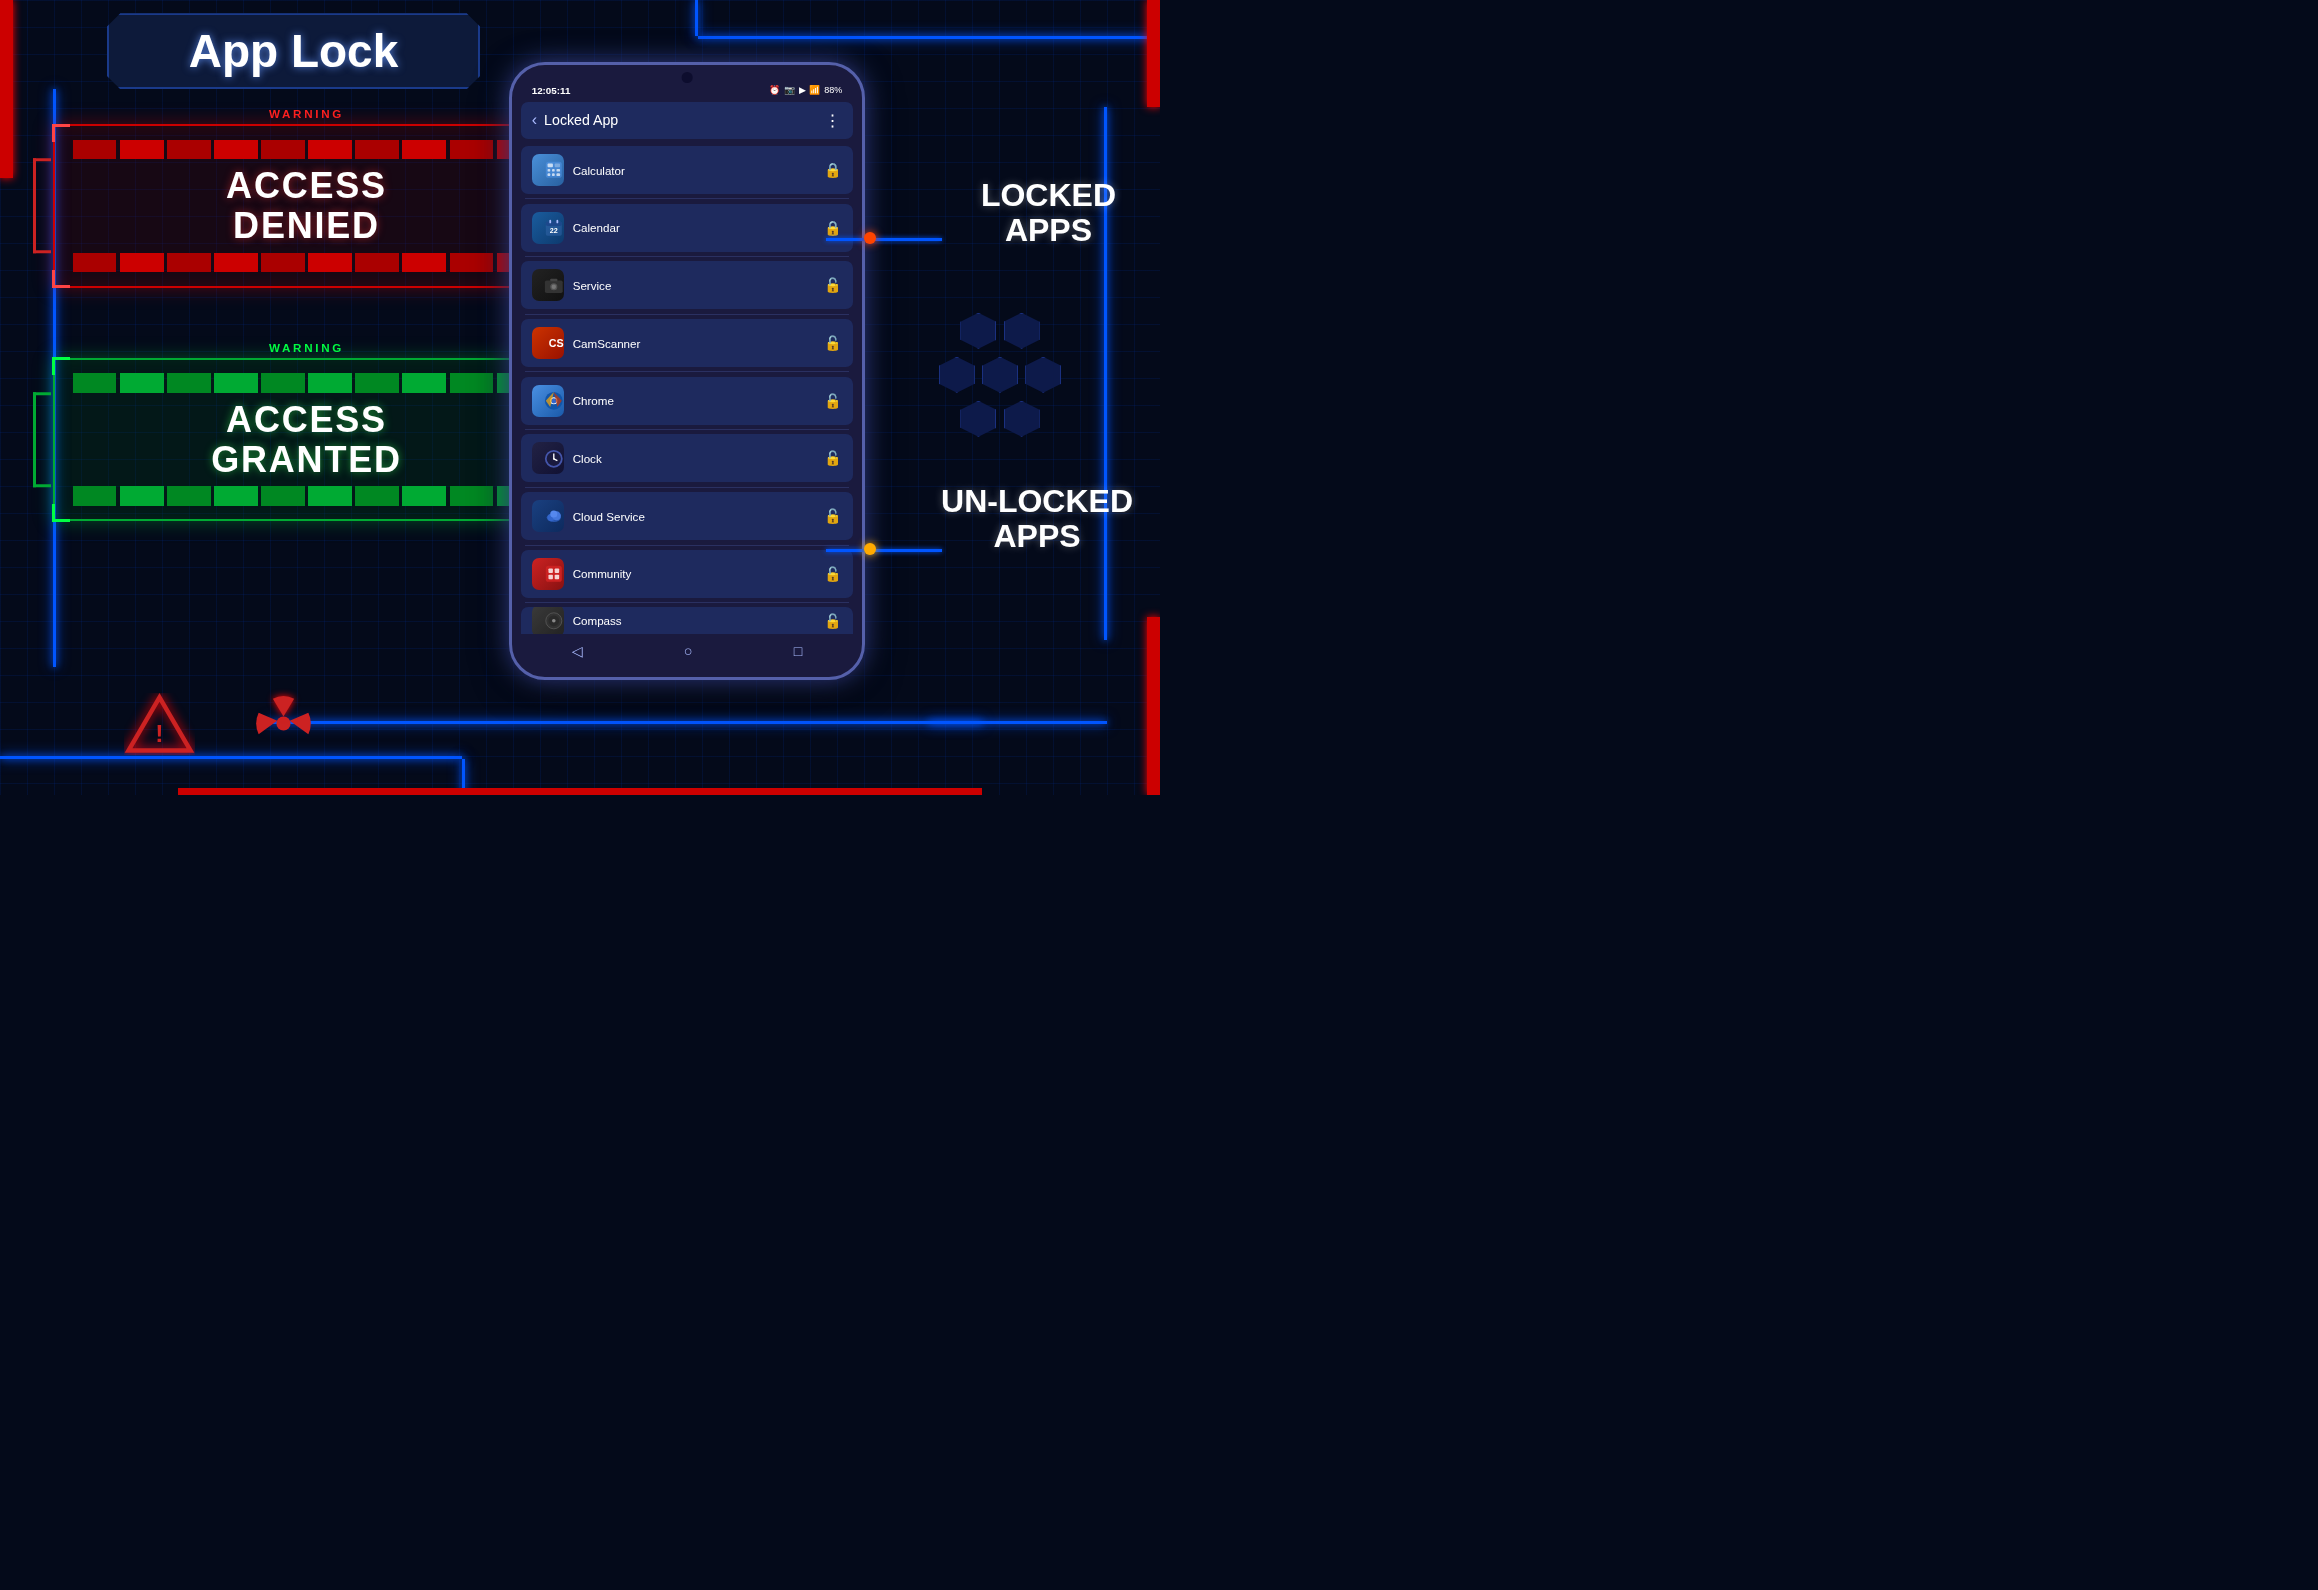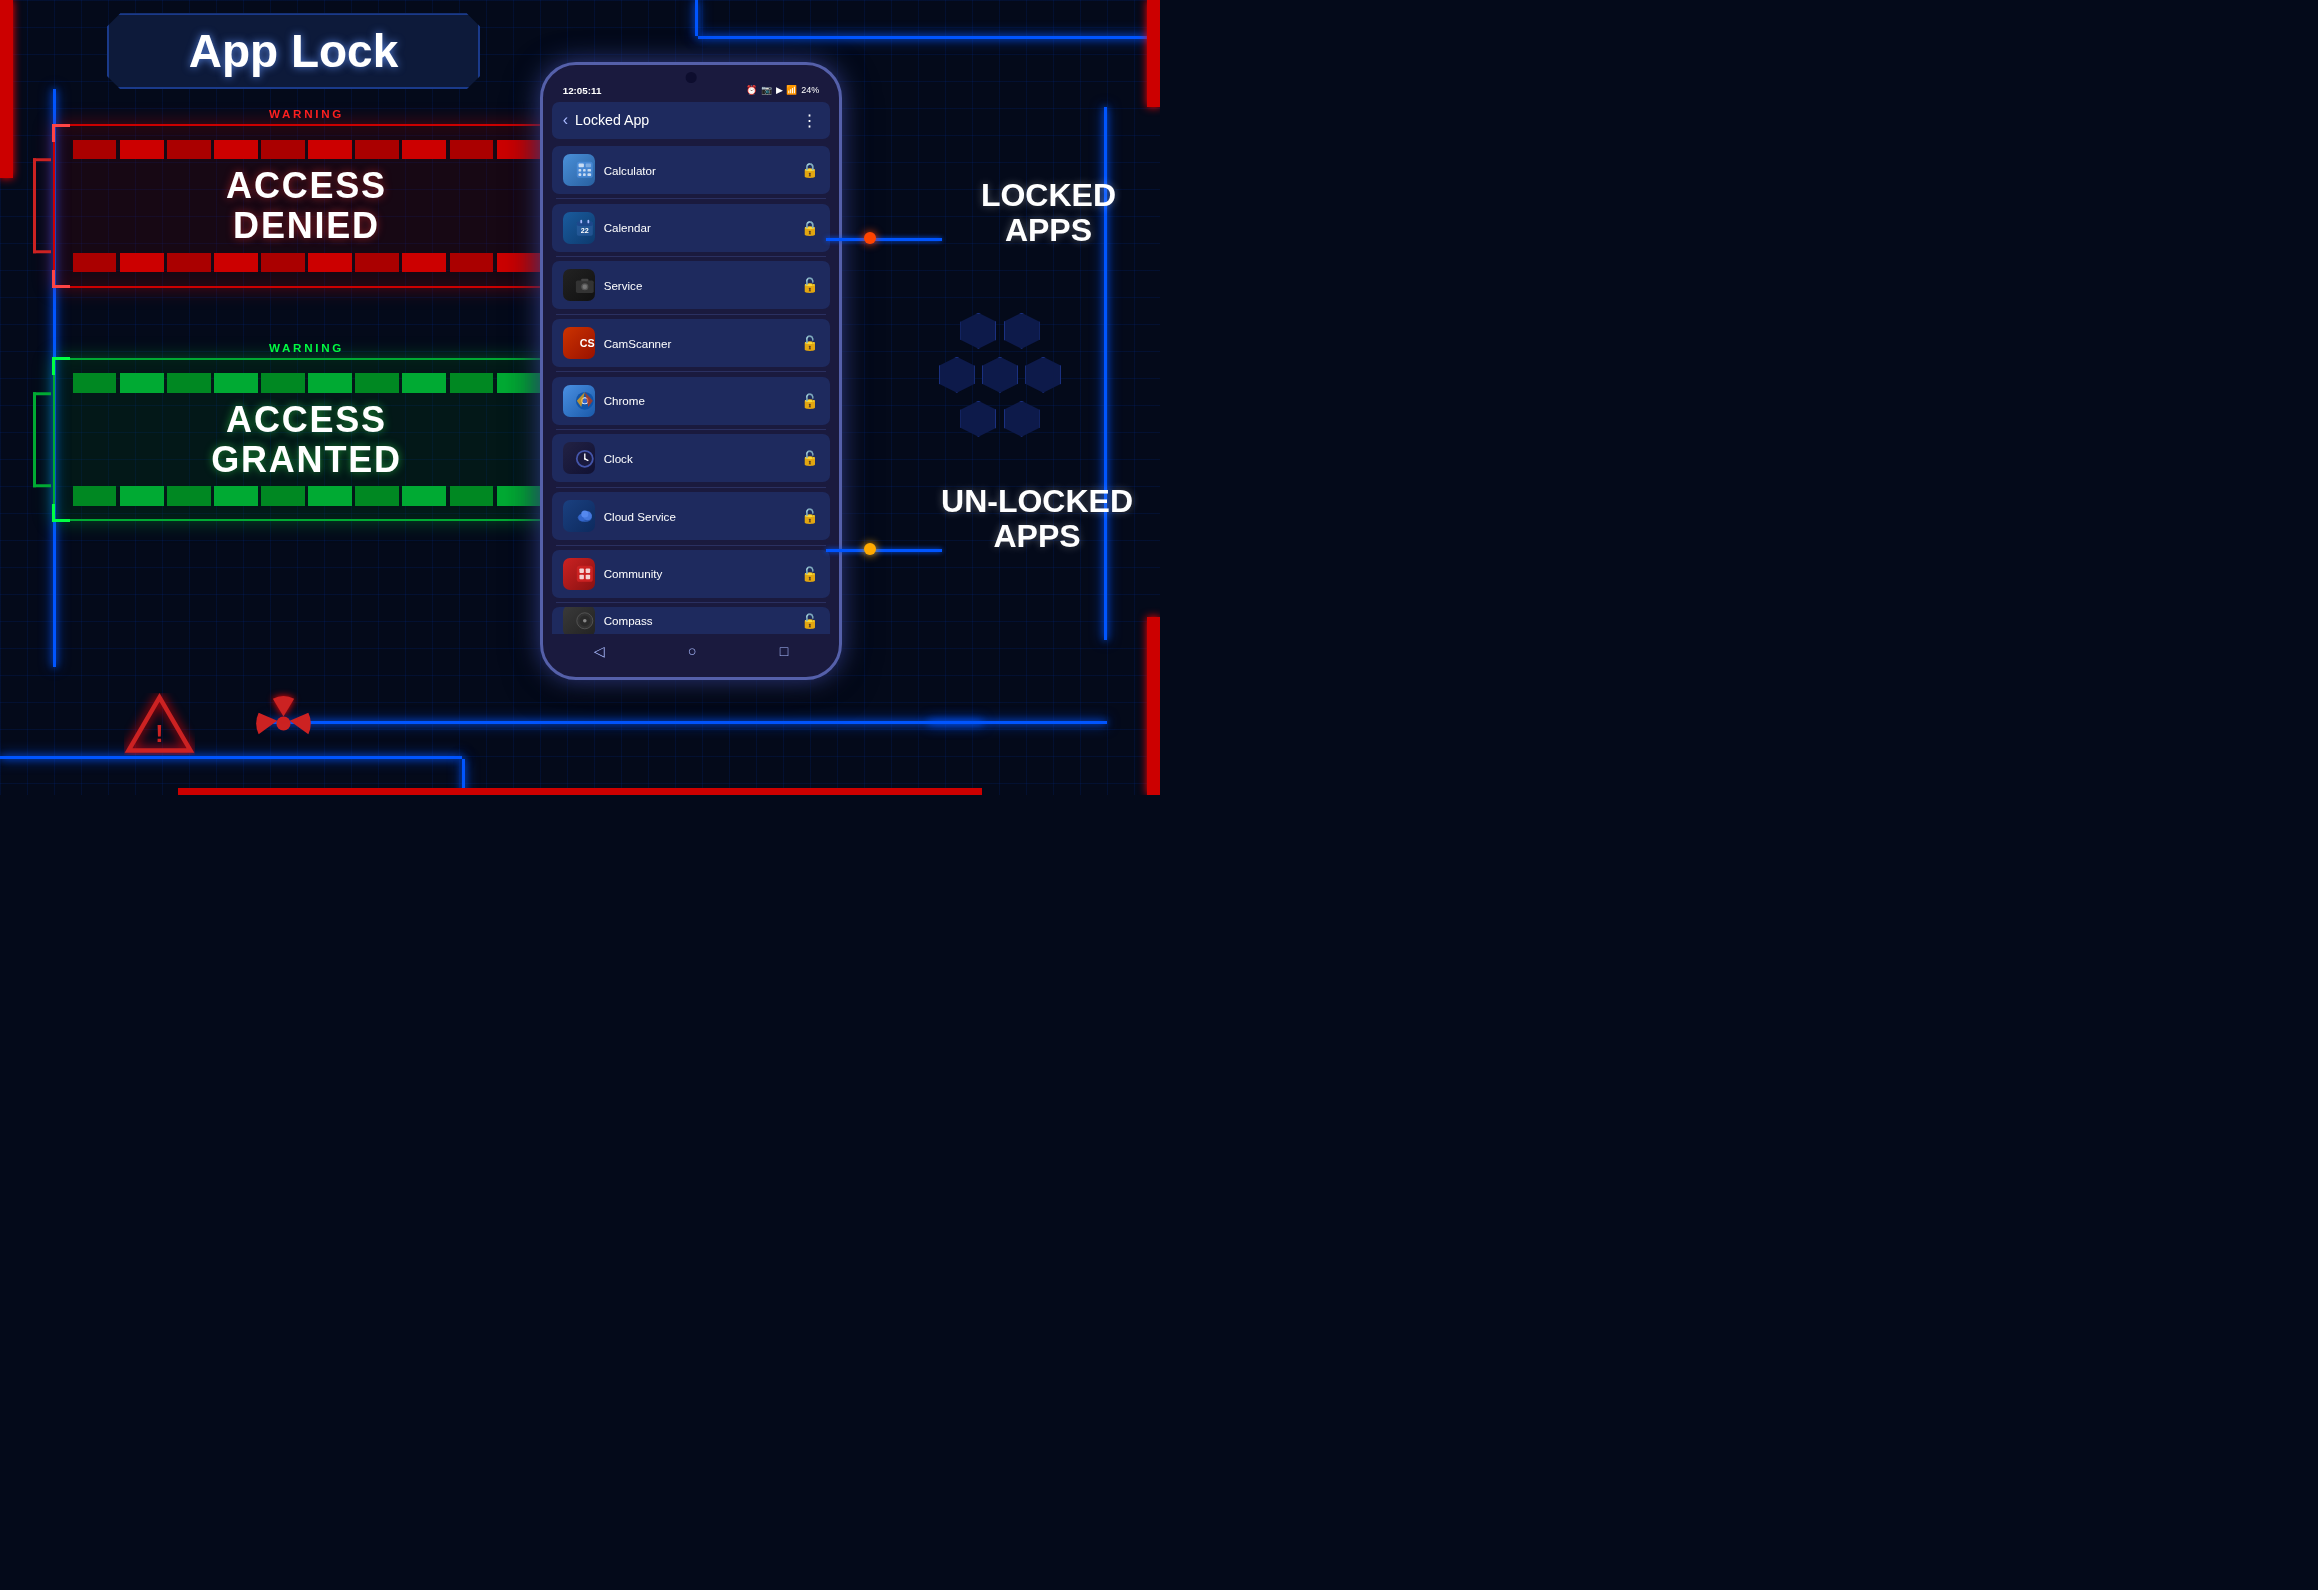--- a/index.html
+++ b/index.html
@@ -341,22 +341,22 @@
 
     .radiation-icon {
       width: 71px;
       height: 71px;
     }
 
     
     .phone-container {
       position: absolute;
       top: 62px;
-      left: 540px;
-      width: 302px;
+      left: 509px;
+      width: 356px;
     }
 
     .phone {
       background: #1a1a3e;
       border-radius: 36px;
       border: 3.6px solid #5560aa;
       padding: 18px 9px 13.3px;
       box-shadow: 0 0 27px rgba(80,100,220,0.6), 0 9px 36px rgba(0,0,0,0.8);
       position: relative;
     }
@@ -714,21 +714,21 @@
     <div class="phone">
       <div class="phone-notch"></div>
 
       <div class="status-bar">
         <span class="status-time">12:05:11</span>
         <div class="status-icons">
           <span>⏰</span>
           <span>📷</span>
           <span>▶</span>
           <span>📶</span>
-          <span class="battery-text">24%</span>
+          <span class="battery-text">88%</span>
         </div>
       </div>
 
       <div class="app-bar">
         <div class="app-bar-left">
           <span class="back-arrow">‹</span>
           <span class="app-bar-title">Locked App</span>
         </div>
         <span class="app-bar-menu">⋮</span>
       </div>

